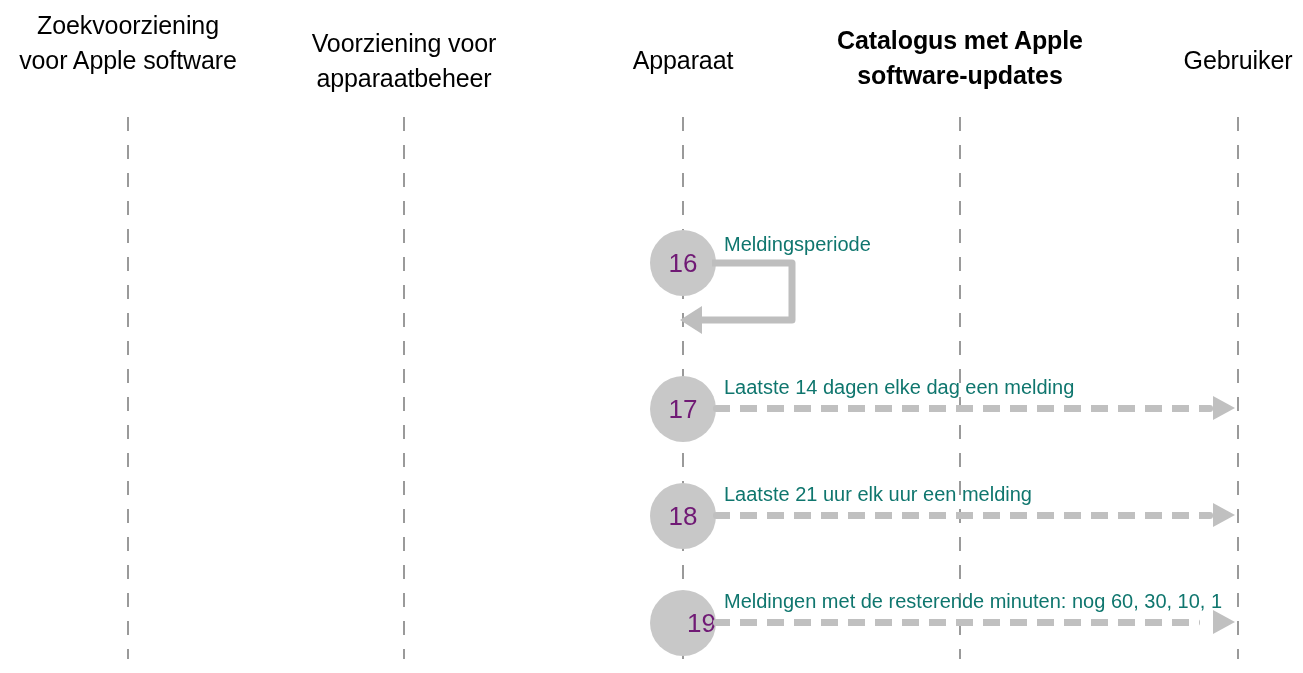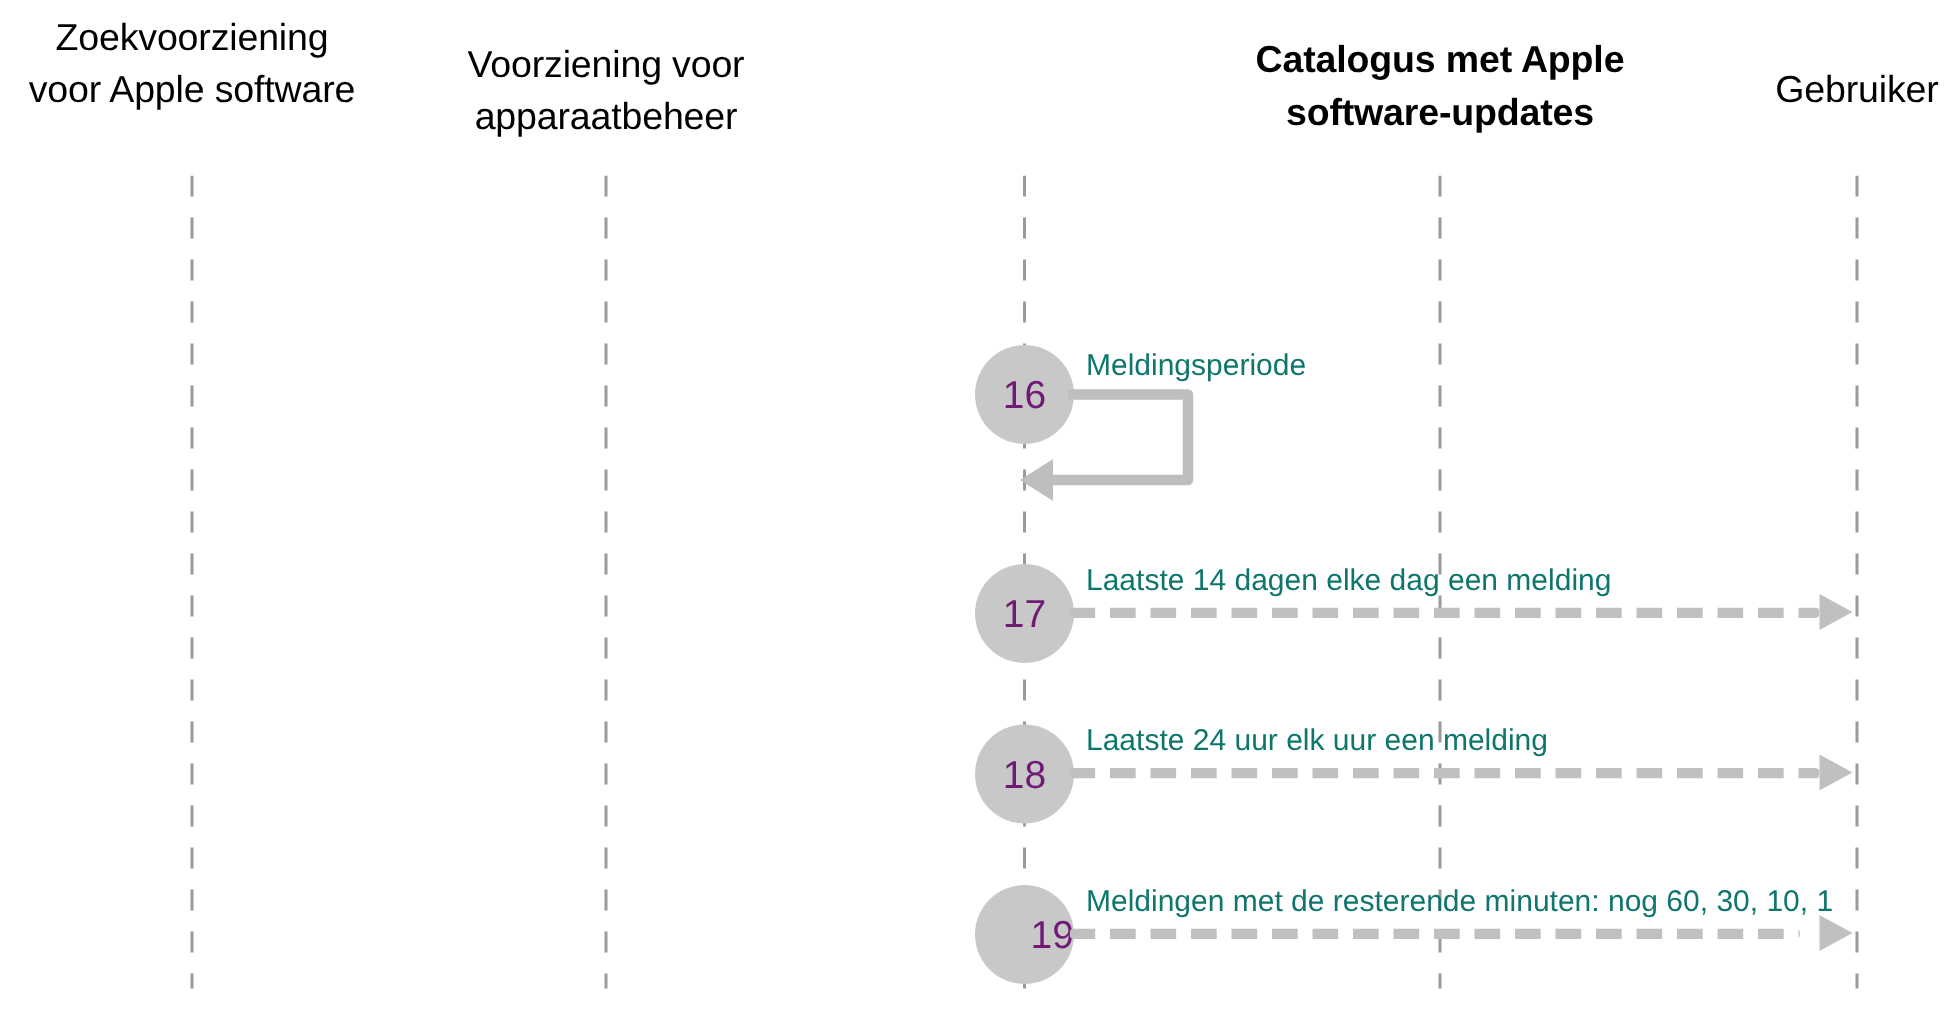--- a/index.html
+++ b/index.html
@@ -105,20 +105,23 @@
 <div id="diagram">
 
   <div class="col-header" style="left:18px; top:8px; width:220px;">
     <span>Zoekvoorziening voor Apple software</span>
   </div>
 
   <div class="col-header" style="left:292px; top:26px; width:224px;">
     <span>Voorziening voor apparaatbeheer</span>
   </div>
 
+  <div class="col-header" style="left:573px; top:43px; width:220px;">
+    <span>Apparaat</span>
+  </div>
 
   <div class="col-header" style="left:825px; top:23px; width:270px;font-weight:bold;">
     <span>Catalogus met Apple software-updates</span>
   </div>
 
   <div class="col-header" style="left:1148px; top:43px; width:180px;">
     <span>Gebruiker</span>
   </div>
 
   <div class="lifeline" style="left:127px; top:117px; height:542px;"></div>
@@ -145,21 +148,21 @@
   </div>
   <div class="step-label" style="left:724px; top:375px;">Laatste 14 dagen elke dag een melding</div>
   <div class="msg-arrow" style="left:713px; top:405px; width:522px;">
     <div class="dash-line" style="width:500px;"></div>
     <div class="arrow-head" style="left:500px; border-left:22px solid #C0C0C0;"></div>
   </div>
 
   <div class="step-circle" style="left:650px; top:483px; width:66px; height:66px; background:#C8C8C8;">
     <span>18</span>
   </div>
-  <div class="step-label" style="left:724px; top:482px;">Laatste 24 uur elk uur een melding</div>
+  <div class="step-label" style="left:724px; top:482px;">Laatste 21 uur elk uur een melding</div>
   <div class="msg-arrow" style="left:713px; top:512px; width:522px;">
     <div class="dash-line" style="width:500px;"></div>
     <div class="arrow-head" style="left:500px; border-left:22px solid #C0C0C0;"></div>
   </div>
 
   <div class="step-circle" style="left:650px; top:590px; width:66px; height:66px; background:#C8C8C8;justify-content:flex-end;">
     <span>19</span>
   </div>
   <div class="step-label" style="left:724px; top:589px;">Meldingen met de resterende minuten: nog 60, 30, 10, 1</div>
   <div class="msg-arrow" style="left:713px; top:619px; width:522px;">

